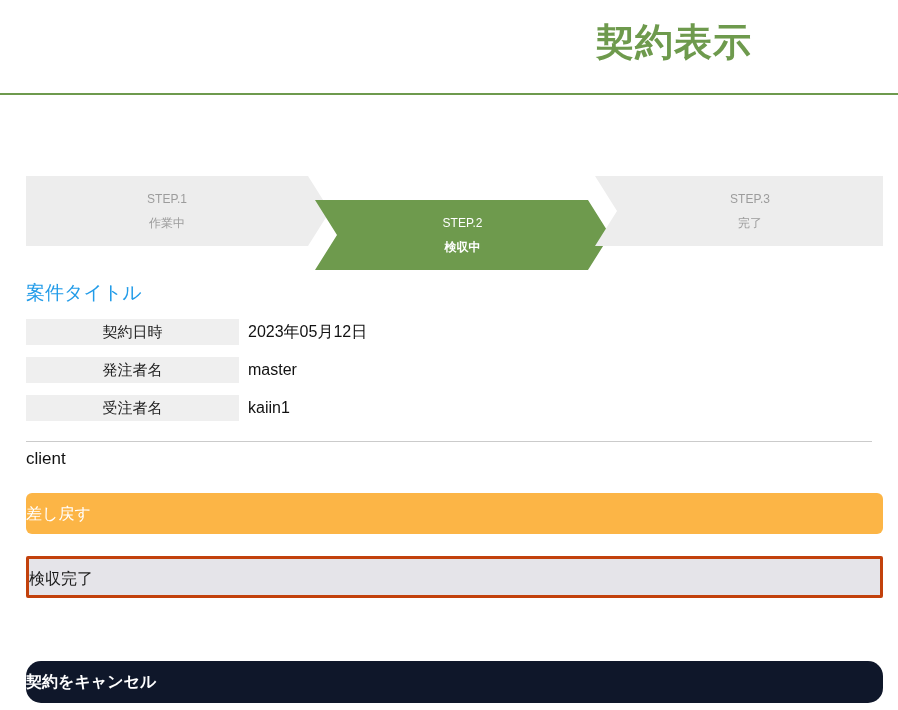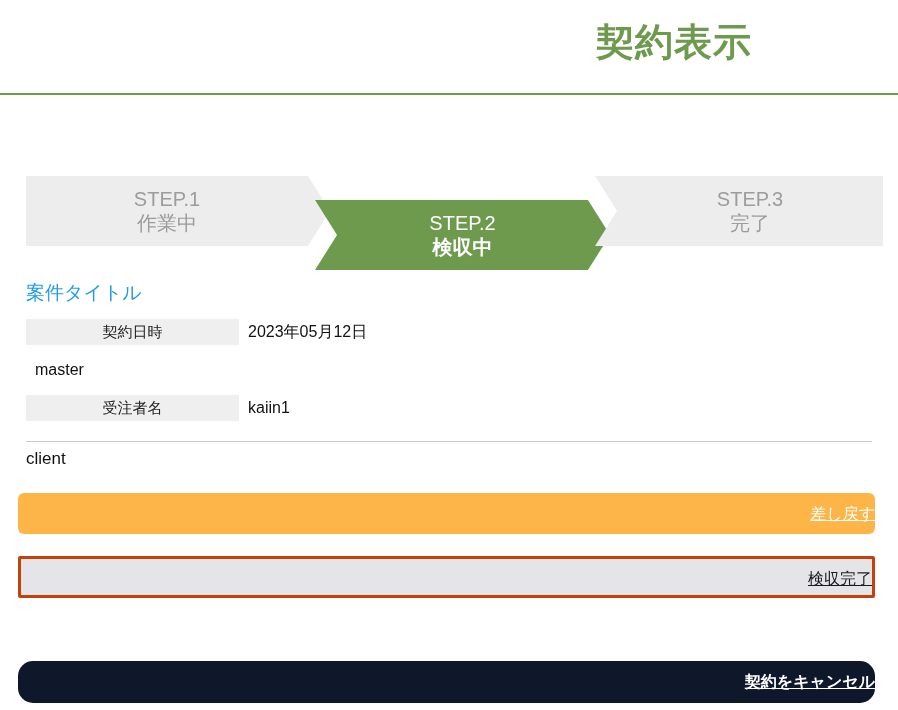--- a/index.html
+++ b/index.html
@@ -36,21 +36,21 @@
     margin: 81px 26px 0 26px;
     height: 70px;
   }
   .step {
     position: absolute;
     top: 0; height: 70px;
     display: flex;
     flex-direction: column;
     align-items: center;
     justify-content: center;
-    font-size: 20px;
+    font-size: 12px;
     line-height: 24px;
     background: #ededed;
     color: #9c9c9c;
   }
   .step .step-no { font-weight: 500; }
   .step-1 {
     left: 0; width: 304px;
     padding-right: 22px;
     clip-path: polygon(0 0, calc(100% - 22px) 0, 100% 50%, calc(100% - 22px) 100%, 0 100%);
   }
@@ -106,27 +106,26 @@
   .client-note {
     margin: 7px 0 0 26px;
     font-size: 17px;
     color: #111111;
   }
 
   
   .btn {
     display: block;
     width: 857px;
-    margin-left: 18px;
-    text-align: right;
+    margin-left: 26px;
+    text-align: left;
     font-family: inherit;
     font-size: 16px;
     cursor: pointer;
     border: none;
-    text-decoration: underline;
   }
   .btn-remand {
     margin-top: 24px;
     height: 41px;
     line-height: 41px;
     background: #fcb546;
     color: #ffffff;
     border-radius: 6px;
   }
   .btn-accept {
@@ -170,20 +169,21 @@
   </div>
 </div>
 
 <h2 class="case-title">案件タイトル</h2>
 
 <div class="info-row">
   <div class="info-label">契約日時</div>
   <div class="info-value">2023年05月12日</div>
 </div>
 <div class="info-row">
+  <div class="info-label">発注者名</div>
   <div class="info-value">master</div>
 </div>
 <div class="info-row">
   <div class="info-label">受注者名</div>
   <div class="info-value">kaiin1</div>
 </div>
 
 <div class="divider"></div>
 
 <div class="client-note">client</div>

